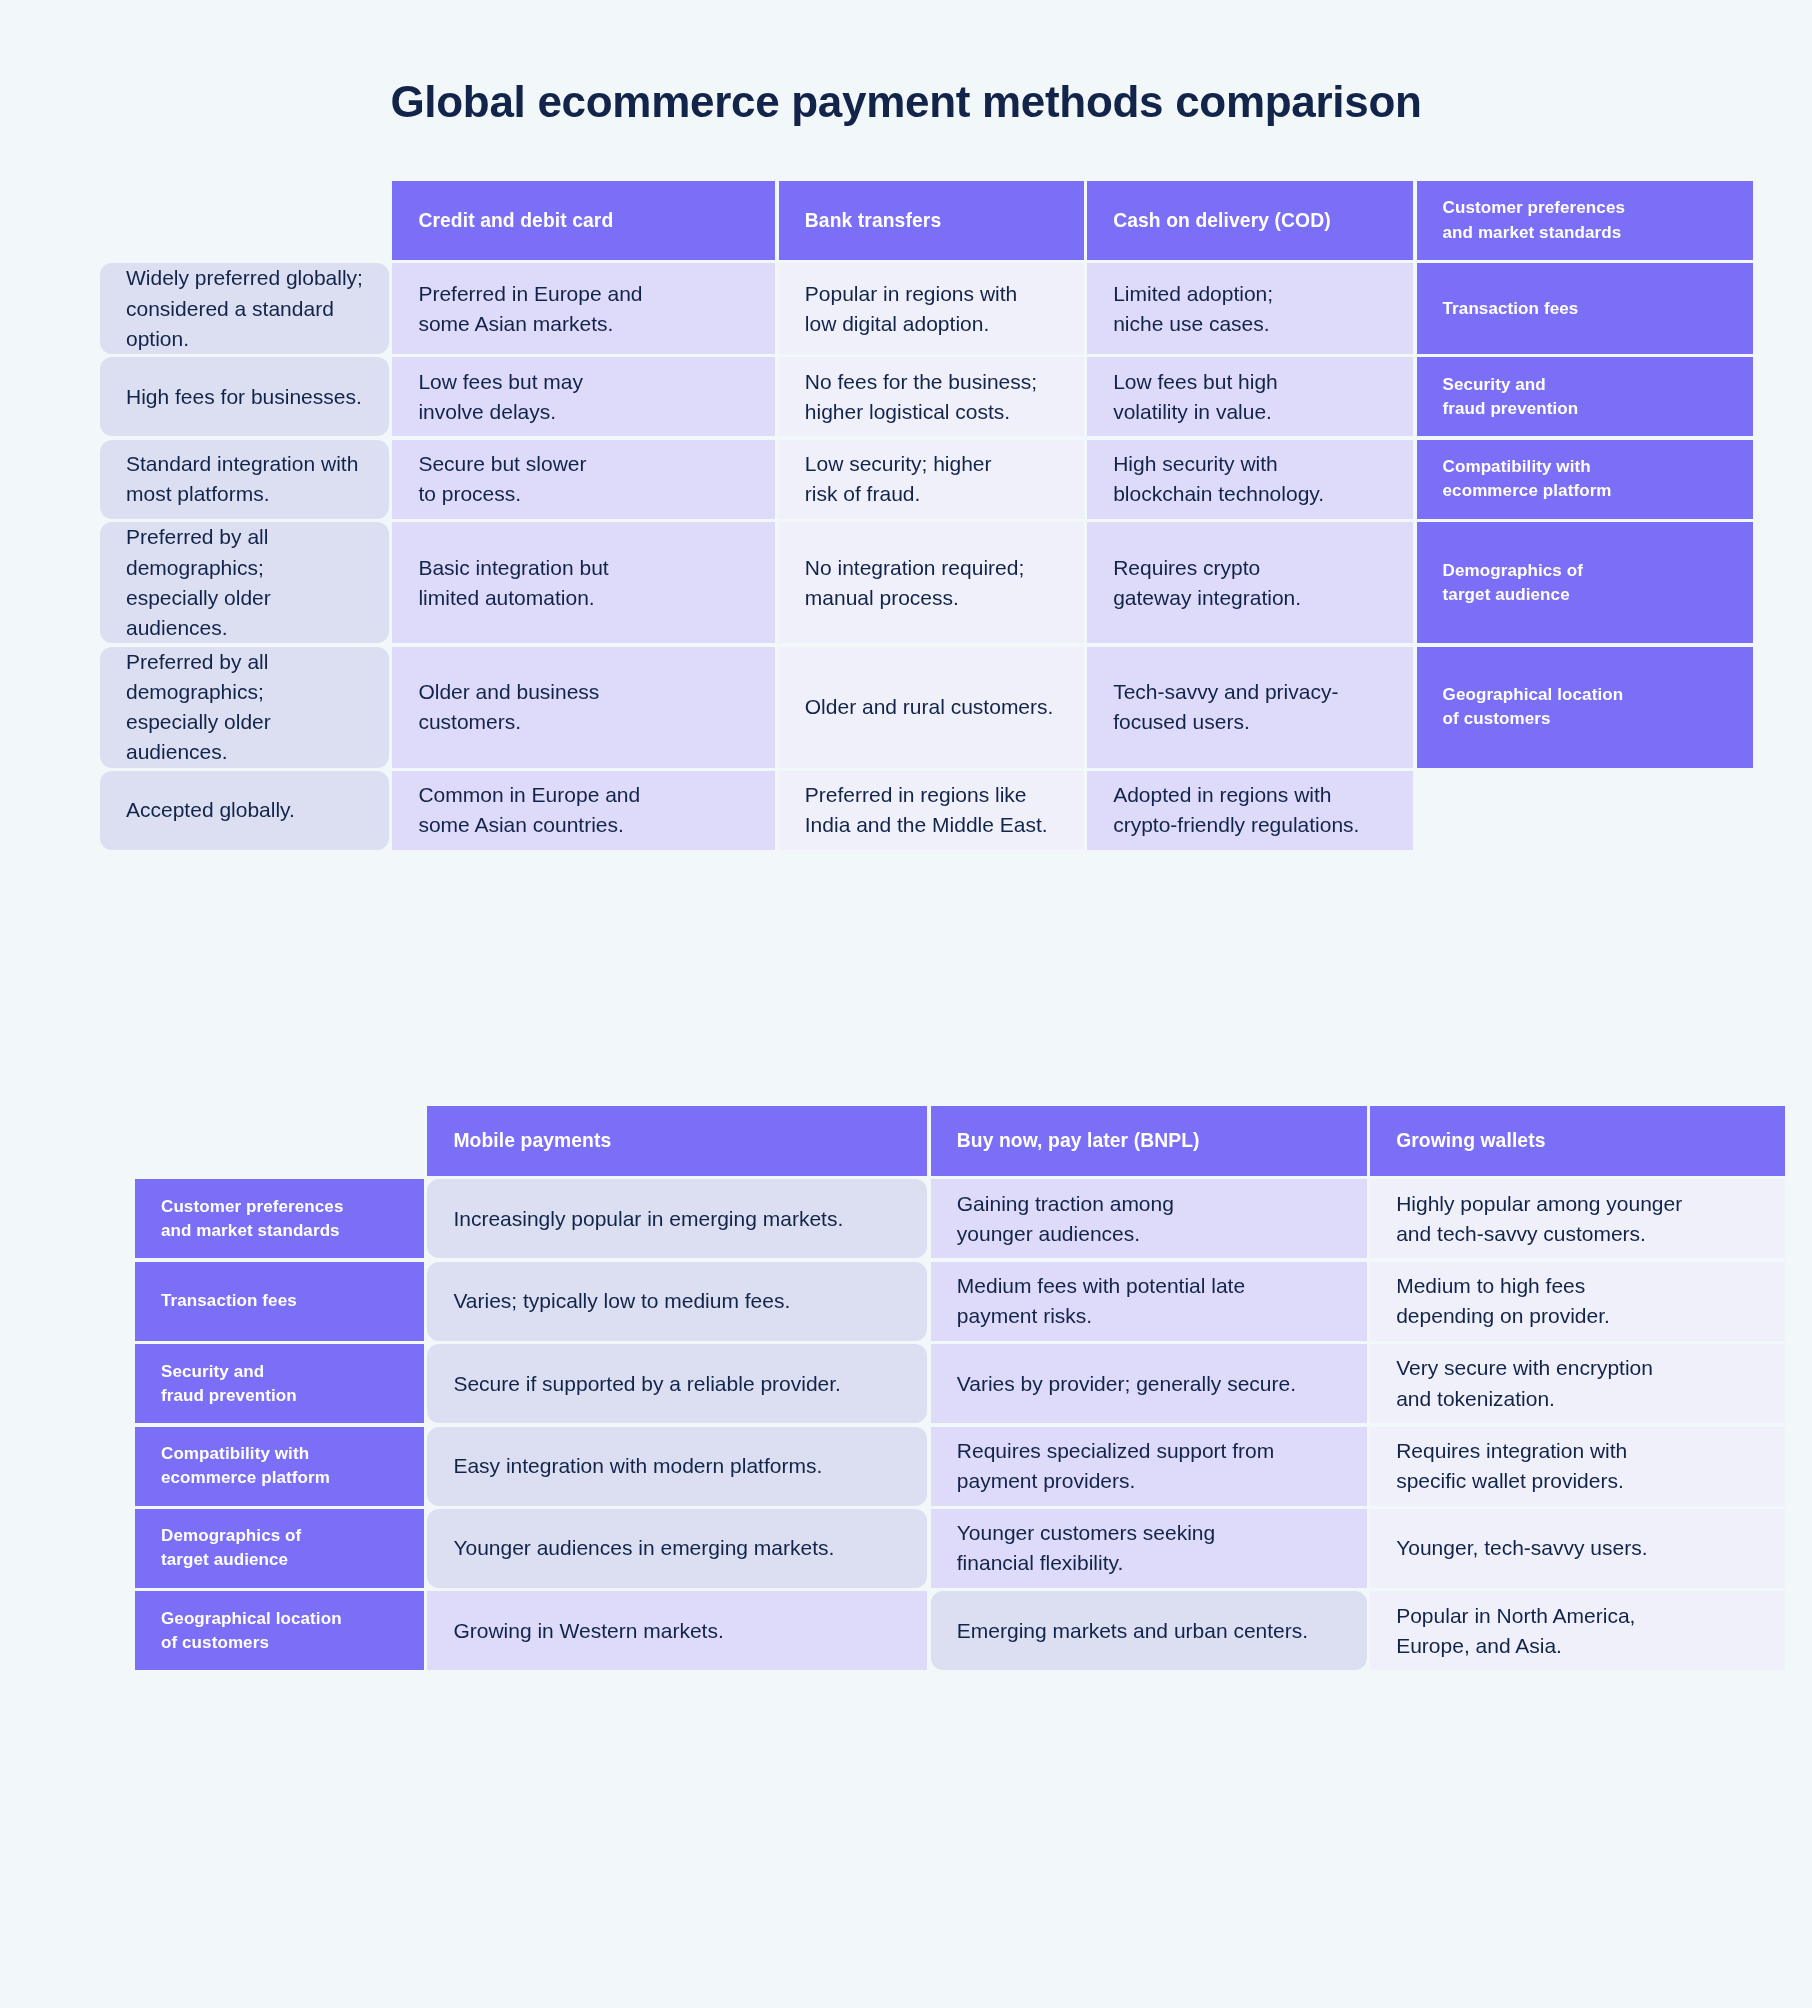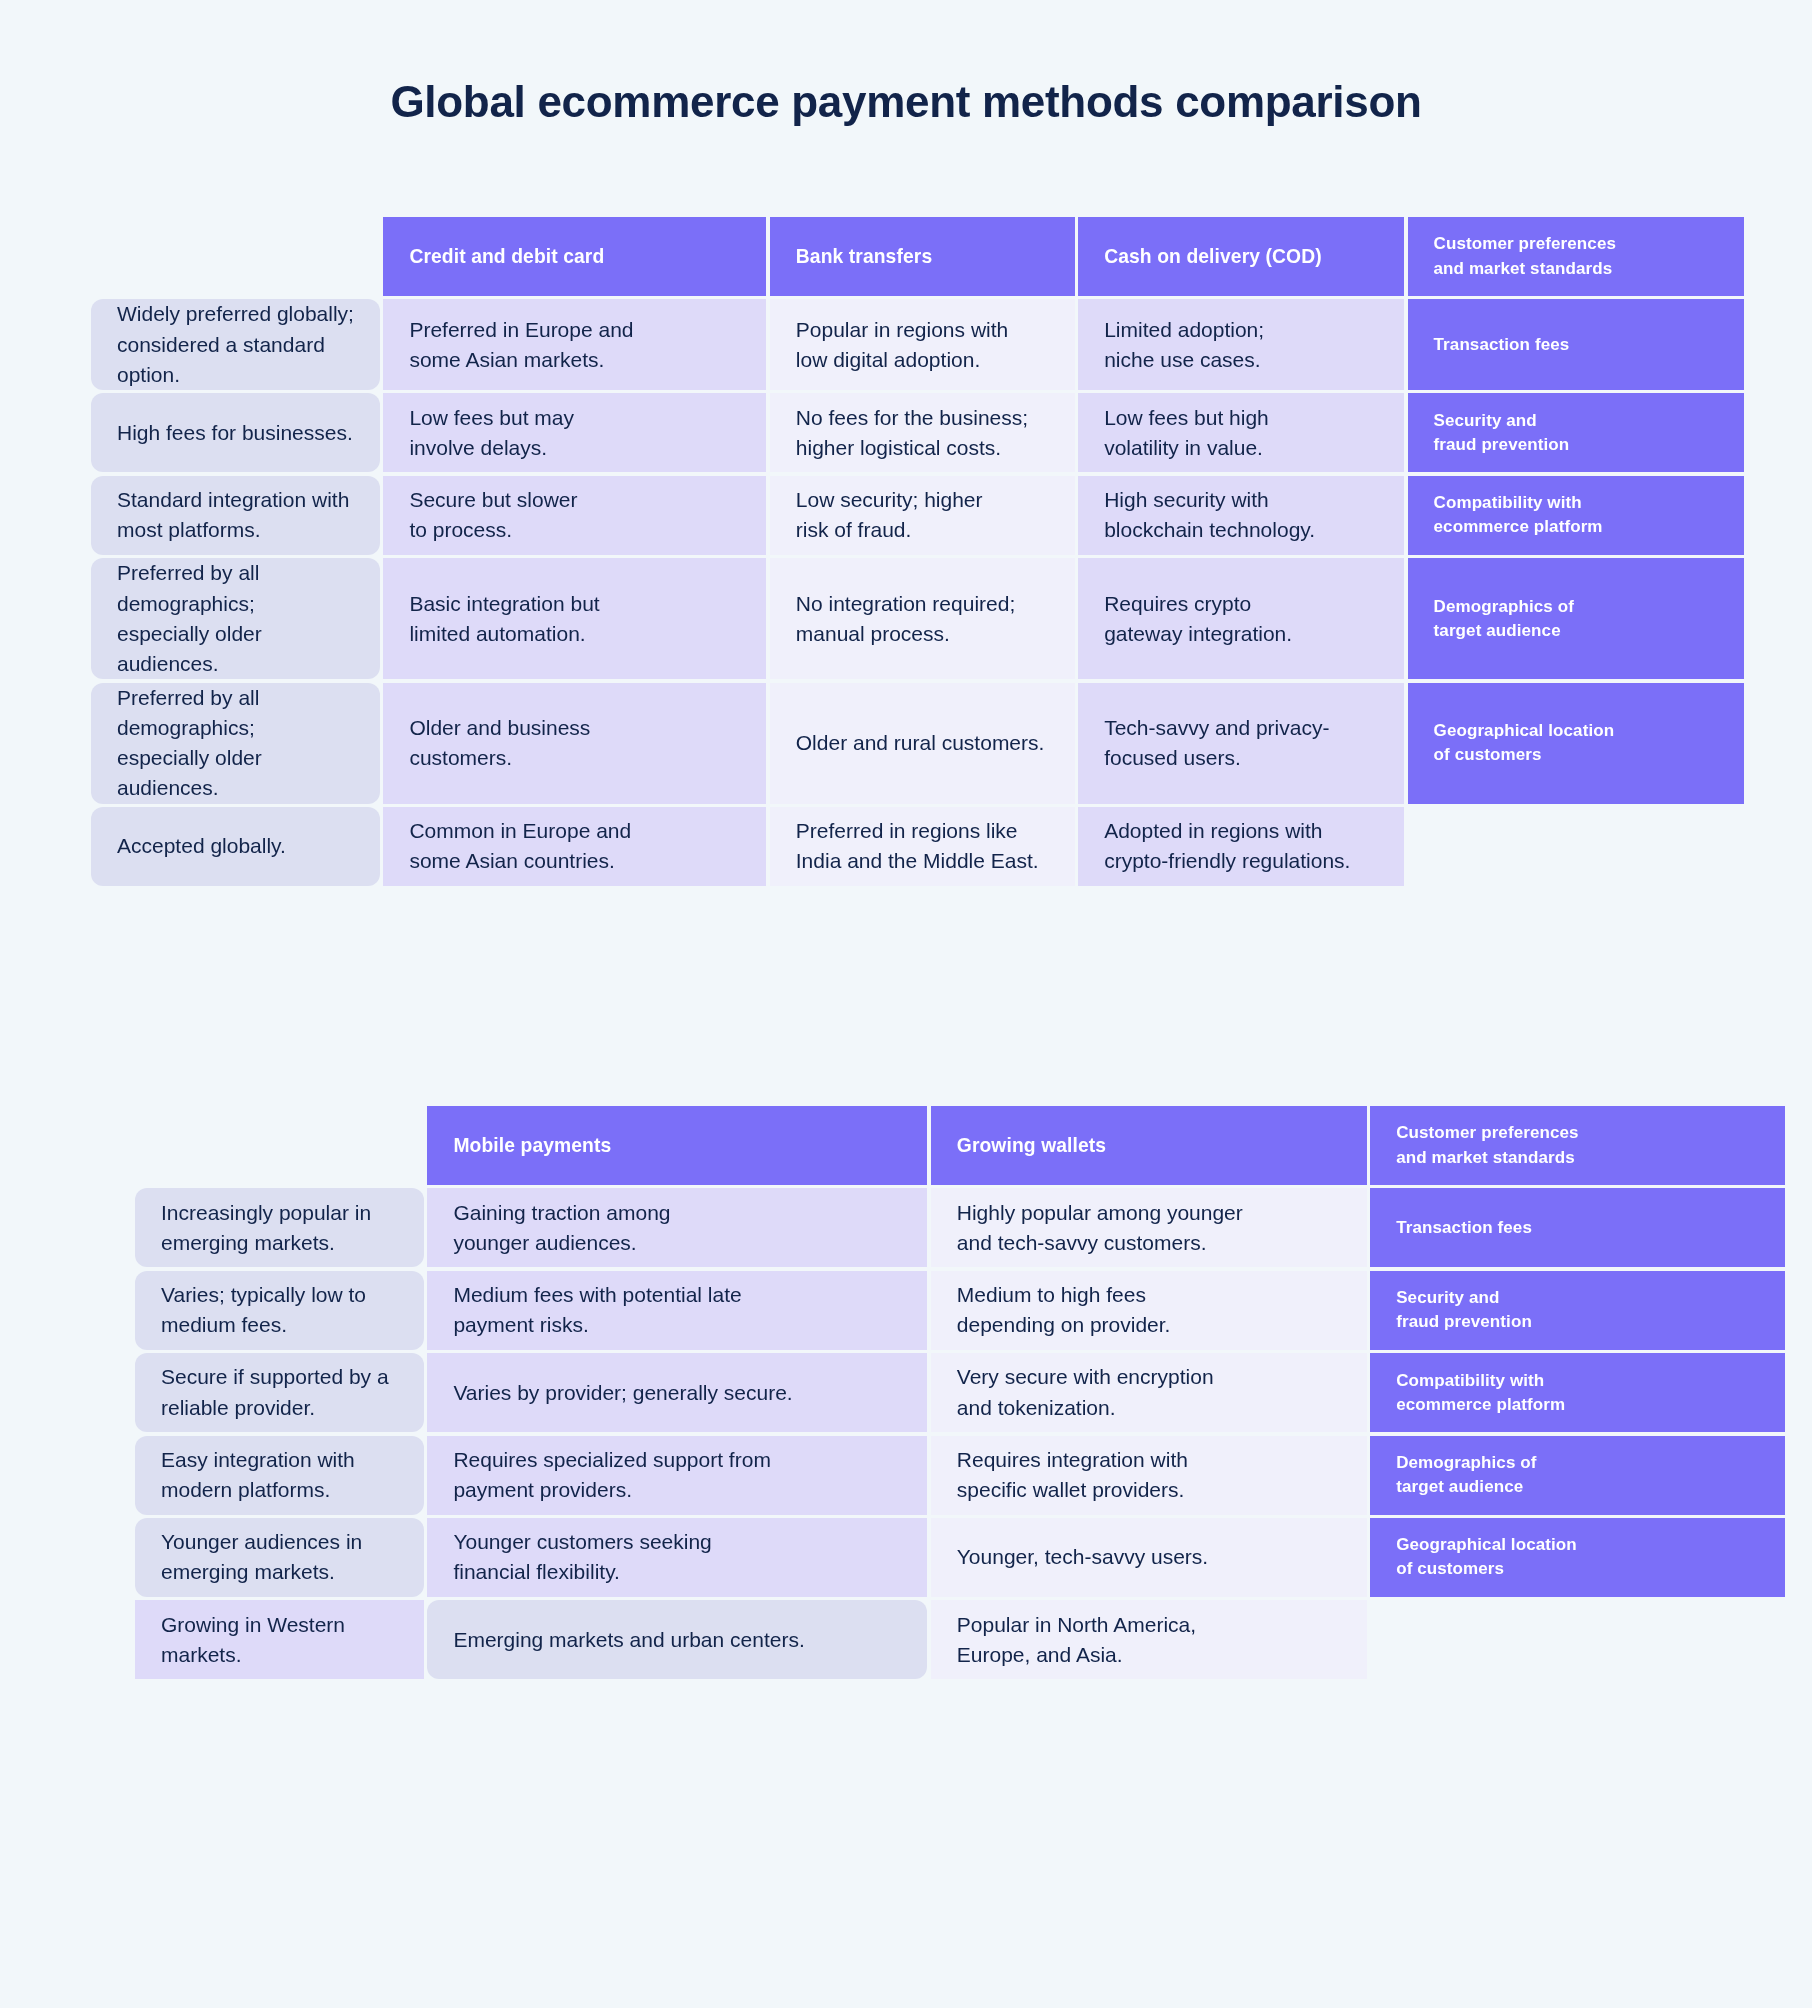--- a/index.html
+++ b/index.html
@@ -27,21 +27,21 @@
     letter-spacing: -0.3px;
     padding-top: 77px;
     padding-bottom: 0;
   }
 
   
   .table-block {
     position: absolute;
     left: 91px;
   }
-  #table-1 { top: 217px; }
+  #table-1 { top: 181px; margin-left: 9px; }
   #table-2 { top: 1106px; padding-left: 44px; }
 
   .grid {
     display: grid;
     row-gap: 3.4px;
     column-gap: 3.4px;
   }
 
   
   #table-1 .grid {
@@ -195,20 +195,21 @@
         <div class="cell tint-b r6">
           <span>Adopted in regions with<br>crypto-friendly regulations.</span>
         </div>
       </div>
   </div>
 
   <div class="table-block" id="table-2">
     <div class="grid">
         <div class="corner-spacer"></div>
         <div class="col-header">Mobile payments</div>
+        <div class="col-header">Buy now, pay later (BNPL)</div>
         <div class="col-header">Growing wallets</div>
         <div class="row-header rr">Customer preferences<br>and market standards</div>
         <div class="cell tint-a rr">
           <span>Increasingly popular in emerging markets.</span>
         </div>
         <div class="cell tint-b rr">
           <span>Gaining traction among<br>younger audiences.</span>
         </div>
         <div class="cell tint-c rr">
           <span>Highly popular among younger<br>and tech-savvy customers.</span>

